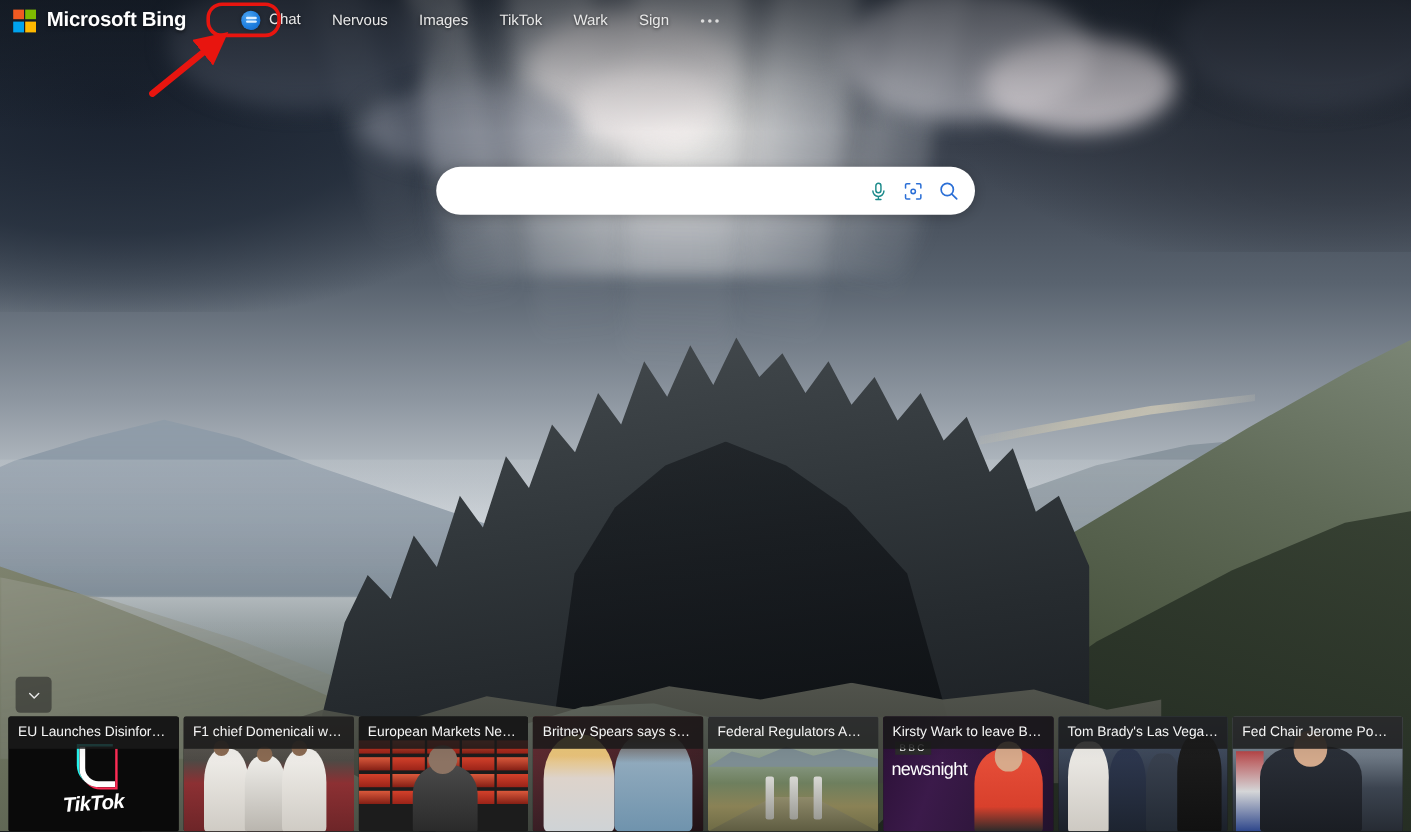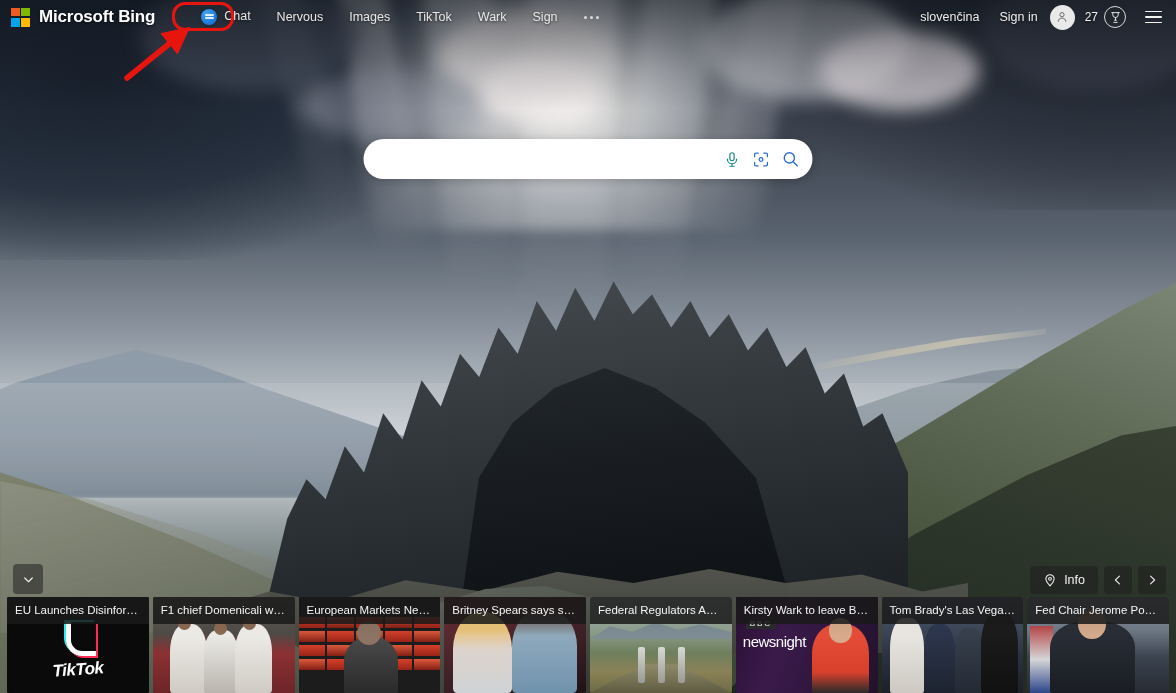--- a/index.html
+++ b/index.html
@@ -599,44 +599,20 @@
       <div class="nav-item">
         <span>Sign</span>
       </div>
       <div class="nav-more">
         <i></i>
           <i></i>
           <i></i>
       </div>
     </div>
 
-    <div class="header-right">
-      <div class="hr-text">slovenčina</div>
-      <div class="hr-text">Sign in</div>
-      <div class="avatar">
-        <svg width="14" height="14" viewBox="0 0 24 24">
-          <circle cx="12" cy="8" r="3.6" fill="none" stroke="#6a6a6a" stroke-width="1.7"></circle>
-          <path d="M5.5 19.5c0-3.6 2.9-5.6 6.5-5.6s6.5 2 6.5 5.6" fill="none" stroke="#6a6a6a" stroke-width="1.7" stroke-linecap="round"></path>
-        </svg>
-      </div>
-      <div class="rewards">
-        <span class="rewards-count">27</span>
-        <span class="rewards-badge">
-          <svg width="13" height="13" viewBox="0 0 24 24">
-            <path d="M5 3h14M7 3v4a5 5 0 0 0 10 0V3" fill="none" stroke="#e8e8e8" stroke-width="1.8" stroke-linecap="round"></path>
-            <path d="M12 12v5M9 21h6M10.5 17h3" fill="none" stroke="#e8e8e8" stroke-width="1.8" stroke-linecap="round"></path>
-          </svg>
-        </span>
-      </div>
-      <div class="hamburger">
-        <span></span>
-          <span></span>
-          <span></span>
-      </div>
-    </div>
   </div>
 
   <div class="search-wrap">
     <div class="search-box">
       <input class="search-input" type="text" value="" placeholder="" style="">
       <div class="search-actions">
         <span class="s-icon">
           <svg width="17" height="17" viewBox="0 0 24 24">
             <rect x="9" y="2.5" width="6" height="11" rx="3" fill="none" stroke="#1b8a8a" stroke-width="1.7"></rect>
             <path d="M5.5 11.5a6.5 6.5 0 0 0 13 0M12 18v3.2M9 21.5h6" fill="none" stroke="#1b8a8a" stroke-width="1.7" stroke-linecap="round"></path>
@@ -657,39 +633,20 @@
       </div>
     </div>
   </div>
 
   <div class="scroll-down-btn">
     <svg width="15" height="15" viewBox="0 0 24 24">
       <path d="M6 9.5l6 6 6-6" fill="none" stroke="#e6e6e6" stroke-width="2" stroke-linecap="round" stroke-linejoin="round"></path>
     </svg>
   </div>
 
-  <div class="img-controls">
-    <div class="info-btn">
-      <svg width="14" height="14" viewBox="0 0 24 24">
-        <path d="M12 22s7-7.1 7-12A7 7 0 0 0 5 10c0 4.9 7 12 7 12z" fill="none" stroke="#f2f2f2" stroke-width="1.8" stroke-linejoin="round"></path>
-        <circle cx="12" cy="10" r="2.4" fill="none" stroke="#f2f2f2" stroke-width="1.8"></circle>
-      </svg>
-      <span>Info</span>
-    </div>
-    <div class="arrow-btn">
-      <svg width="14" height="14" viewBox="0 0 24 24">
-        <path d="M14.5 5.5l-7 6.5 7 6.5" fill="none" stroke="#eaeaea" stroke-width="1.9" stroke-linecap="round" stroke-linejoin="round"></path>
-      </svg>
-    </div>
-    <div class="arrow-btn">
-      <svg width="14" height="14" viewBox="0 0 24 24">
-        <path d="M9.5 5.5l7 6.5-7 6.5" fill="none" stroke="#eaeaea" stroke-width="1.9" stroke-linecap="round" stroke-linejoin="round"></path>
-      </svg>
-    </div>
-  </div>
 
   <div class="news-strip">
 
     <div class="news-card">
       <div class="news-thumb">
         <div class="tk">
             <div class="tk-note"></div>
             <div class="tk-word">TikTok</div>
           </div>
         <div class="thumb-shade"></div>

